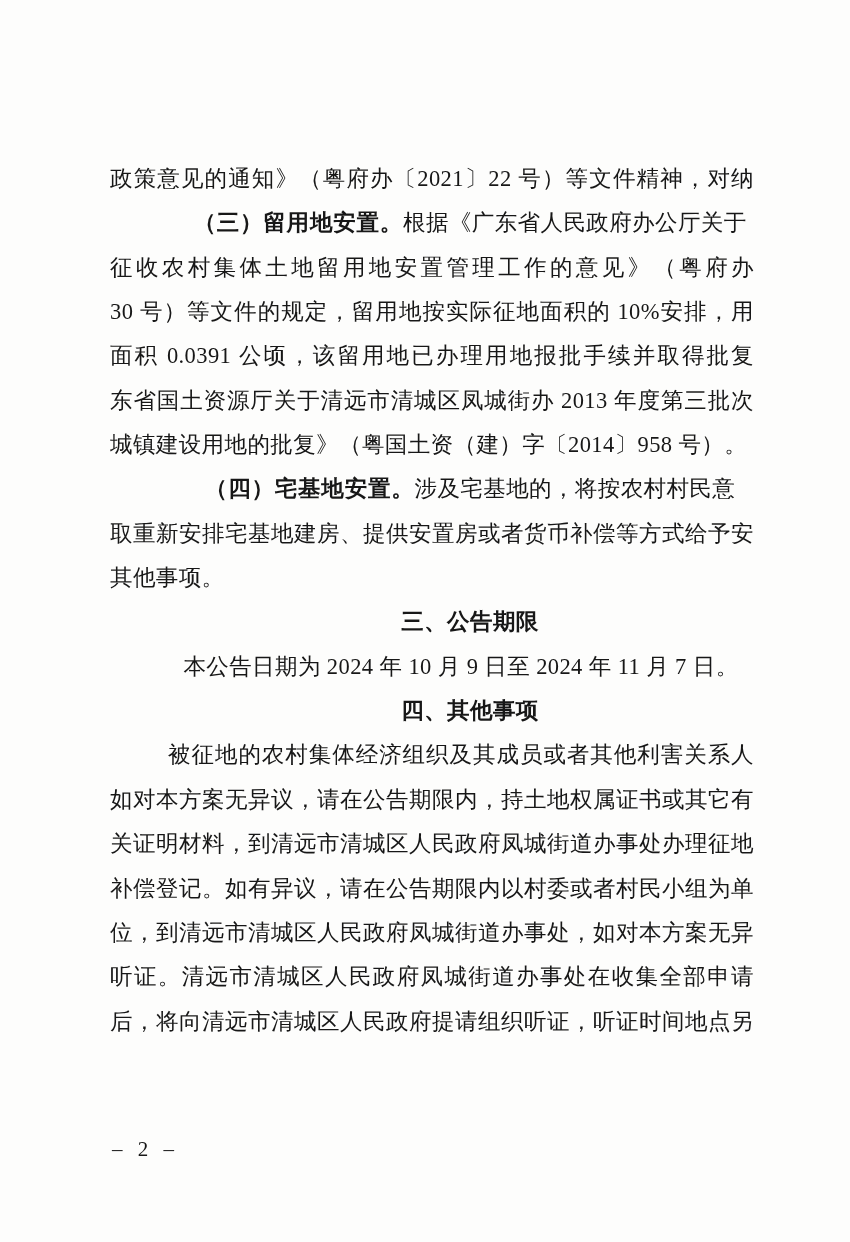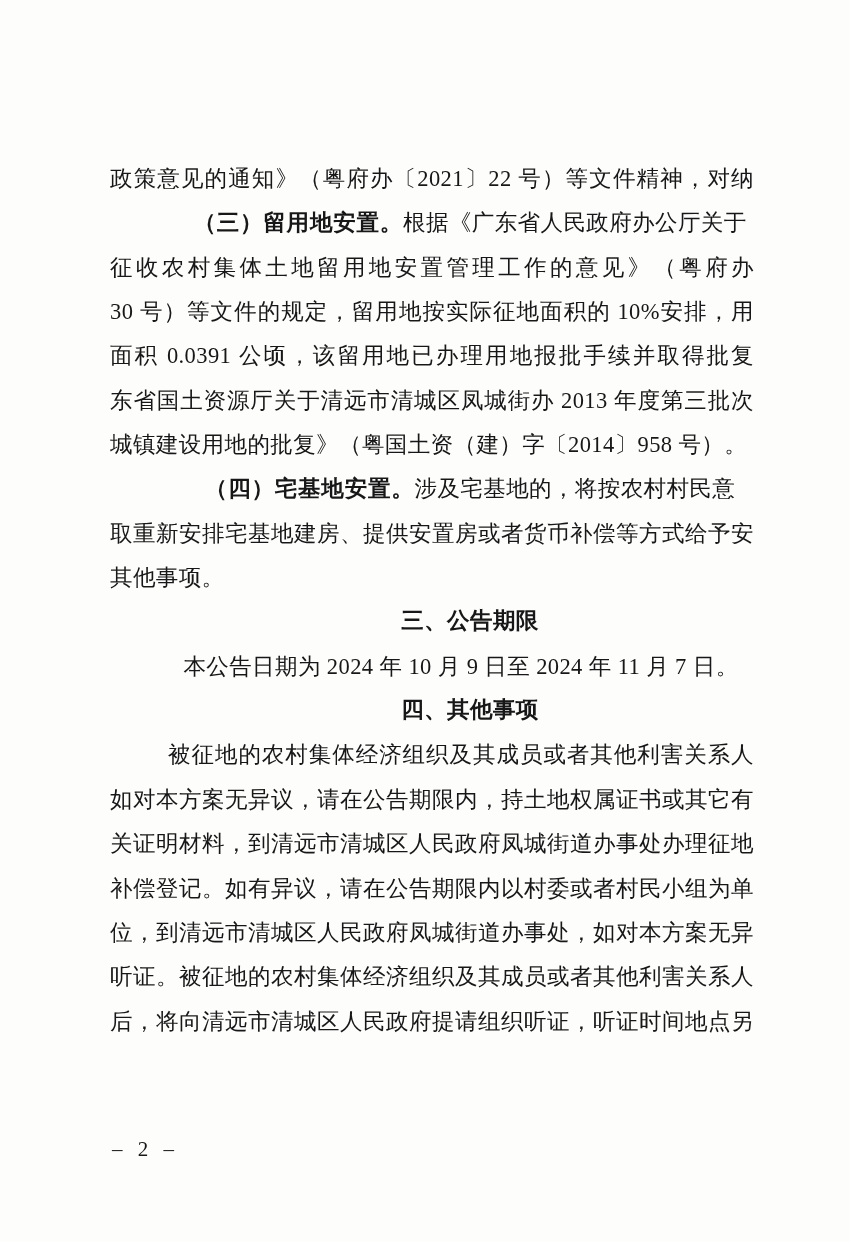--- a/index.html
+++ b/index.html
@@ -37,21 +37,21 @@
   .line.plain {
     text-align: left;
     white-space: nowrap;
   }
   .line.indent {
     text-indent: 58px;
     text-align: center;
   }
   .line.heading,
   .lead {
-    font-family: Liberation Mono, monospace;
+    font-family: Liberation Sans, sans-serif;
     font-weight: 700;
     margin-left: 18px;
   }
   .lead {
     letter-spacing: 0.8px;
   }
   .footer {
     position: absolute;
     left: 112px;
     top: 1134px;
@@ -78,17 +78,17 @@
       <div class="line justify"><span>取重新安排宅基地建房、提供安置房或者货币补偿等方式给予安</span></div>
       <div class="line plain"><span>其他事项。</span></div>
       <div class="line indent heading plain"><span>三、公告期限</span></div>
       <div class="line indent plain"><span>本公告日期为 2024 年 10 月 9 日至 2024 年 11 月 7 日。</span></div>
       <div class="line indent heading plain"><span>四、其他事项</span></div>
       <div class="line indent justify"><span>被征地的农村集体经济组织及其成员或者其他利害关系人</span></div>
       <div class="line justify"><span>如对本方案无异议，请在公告期限内，持土地权属证书或其它有</span></div>
       <div class="line justify"><span>关证明材料，到清远市清城区人民政府凤城街道办事处办理征地</span></div>
       <div class="line justify"><span>补偿登记。如有异议，请在公告期限内以村委或者村民小组为单</span></div>
       <div class="line justify"><span>位，到清远市清城区人民政府凤城街道办事处，如对本方案无异议</span></div>
-      <div class="line justify"><span>听证。被征地的农村集体经济组织及其成员或者其他利害关系人</span></div>
+      <div class="line justify"><span>听证。清远市清城区人民政府凤城街道办事处在收集全部申请</span></div>
       <div class="line justify"><span>后，将向清远市清城区人民政府提请组织听证，听证时间地点另</span></div>
     </div>
   <div class="footer">– 2 –</div>
 </div>
 
 </body></html>

